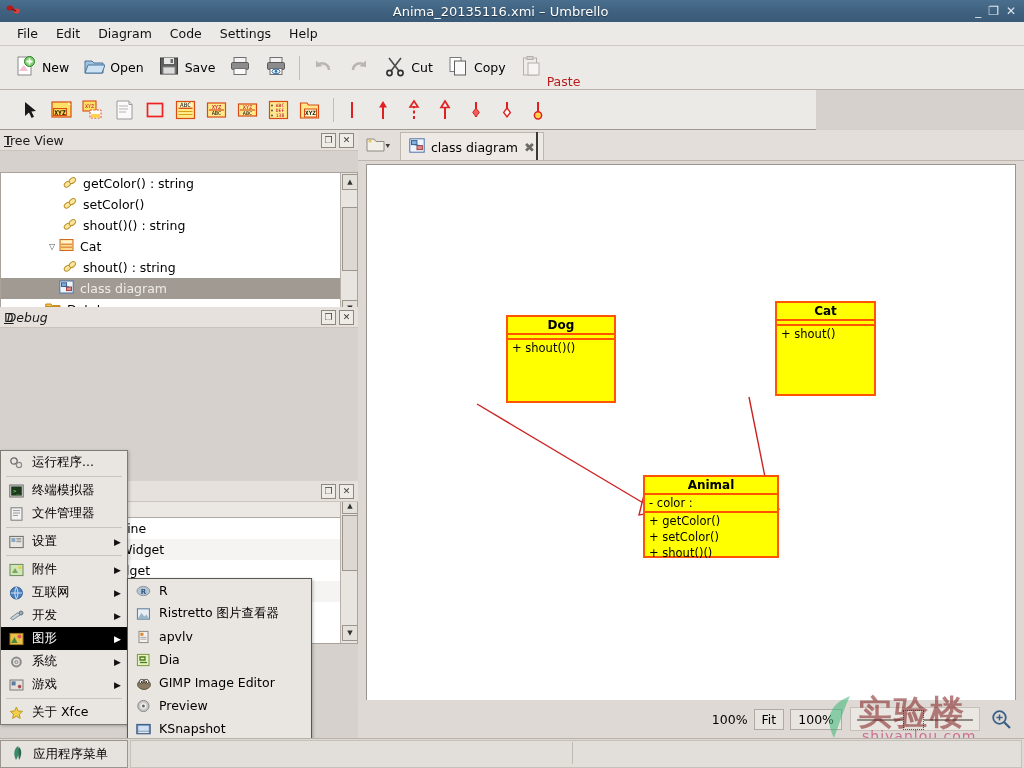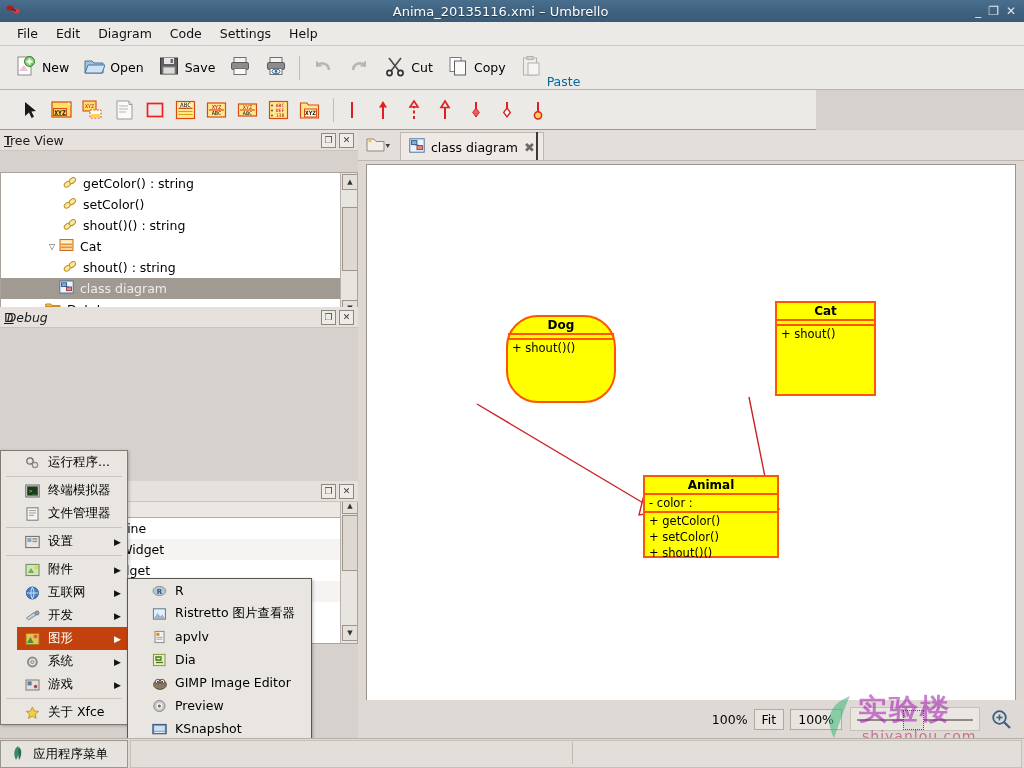--- a/index.html
+++ b/index.html
@@ -36,21 +36,21 @@
   #menubar .mi{padding:3px 9px;font-size:12.5px;color:#111;}
 
   
   #toolbar1{
     left:0;top:46px;width:1024px;height:44px;
     background:#eceae6;border-bottom:1px solid #b9b3ac;
     display:flex;align-items:center;padding-left:8px;box-sizing:border-box;
   }
   .tb-item{display:flex;align-items:center;gap:5px;padding:2px 7px;height:34px;}
   .tb-item .lbl{font-size:12.5px;}
-  .tb-item.disabled .lbl{color:#0369a1;margin-top:27px;}
+  .tb-item.disabled .lbl{color:#b91c1c;margin-top:27px;}
   .tb-sep{width:1px;height:24px;background:#c3bdb6;margin:0 5px;}
 
   
   #toolbar2{
     left:0;top:90px;width:816px;height:40px;
     background:#eceae6;border-bottom:1px solid #9d9890;
     display:flex;align-items:center;padding-left:18px;box-sizing:border-box;
   }
   .utool{width:26px;height:30px;display:flex;align-items:center;justify-content:center;margin-right:5px;}
 
@@ -122,39 +122,39 @@
   #xfcemenu{
     left:0;top:450px;width:128px;
     background:#e9e6e1;border:1px solid #7f7a73;box-sizing:border-box;
     box-shadow:1px 1px 3px rgba(0,0,0,.25);
   }
   #gfxmenu{
     left:127px;top:578px;width:185px;
     background:#e9e6e1;border:1px solid #5a5650;box-sizing:border-box;
     box-shadow:1px 1px 3px rgba(0,0,0,.25);
   }
-  .xm{height:23px;display:flex;align-items:center;padding:0 6px;font-size:12.5px;box-sizing:border-box;white-space:nowrap;margin-left:16px;}
+  .xm{height:23px;display:flex;align-items:center;padding:0 6px;font-size:12.5px;box-sizing:border-box;white-space:nowrap;}
   .xm .xi{width:19px;height:16px;display:flex;align-items:center;justify-content:center;margin-right:6px;}
   .xm .xl{flex:1;}
   .xm .arr{font-size:9px;color:#111;}
-  .xm.hl{background:#c2410c;color:#fff;}
+  .xm.hl{background:#000000;color:#fff;}
   .xm.hl .arr{color:#fff;}
   .xmsep{height:1px;background:#c9c4bd;margin:2px 5px;}
 
   
   #taskbar{left:0;top:738px;width:1024px;height:30px;background:#ddd9d4;border-top:1px solid #b7b1aa;
            display:flex;align-items:center;}
   #appmenubtn{width:128px;height:28px;display:flex;align-items:center;gap:7px;padding-left:9px;
               box-sizing:border-box;background:#e6e2dd;border:1px solid #9b958d;font-size:12.5px;}
   #taskarea{flex:1;height:26px;margin:0 2px;background:#e2ded9;border:1px solid #c6c0b9;}
   #taskdiv{position:absolute;left:572px;top:742px;width:1px;height:22px;background:#c0bab3;}
 
   
   #wm{left:820px;top:690px;width:204px;height:66px;pointer-events:none;opacity:.55;}
-  #wm .cn{position:absolute;left:38px;top:0px;font-size:29px;font-weight:bold;color:#a21caf;letter-spacing:2px;}
+  #wm .cn{position:absolute;left:38px;top:0px;font-size:34px;font-weight:bold;color:#7f1d1d;letter-spacing:2px;}
   #wm .en{position:absolute;left:42px;top:38px;font-size:14px;color:#be185d;letter-spacing:1px;}
   #wm .leaf{position:absolute;left:0px;top:4px;width:40px;height:46px;}
 </style>
 </head>
 <body>
 
 <div id="titlebar" class="abs">
   <div class="tb-left">
     <svg width="15" height="14" viewBox="0 0 15 14">
         <ellipse cx="4" cy="4" rx="3.4" ry="2.6" fill="#b31b1b"></ellipse>
@@ -565,21 +565,21 @@
     <div id="canvas">
       <svg width="648" height="563" viewBox="0 0 648 563" style="position:absolute;left:0;top:0;">
 
         <path d="M110 239 L283 342" stroke="#cc2222" stroke-width="1.4" fill="none"></path>
         <path d="M277 330 L292 347 L272 350 Z" fill="#ffffff" stroke="#cc2222" stroke-width="1.4"></path>
 
         <path d="M382 232 L404 342" stroke="#cc2222" stroke-width="1.4" fill="none"></path>
         <path d="M396 332 L412 344 L395 350 Z" fill="#ffffff" stroke="#cc2222" stroke-width="1.4"></path>
       </svg>
 
-      <div class="umlbox" style="left:139px;top:150px;width:110px;height:88px;border-radius:32px;">
+      <div class="umlbox" style="left:139px;top:150px;width:110px;height:88px;">
         <div class="uml-name">Dog</div>
         <div class="uml-attrs" style="height:3px;"></div>
         <div>
           <div class="uml-line">+ shout()()</div>
         </div>
       </div>
 
       <div class="umlbox" style="left:408px;top:136px;width:101px;height:95px;">
         <div class="uml-name">Cat</div>
         <div class="uml-attrs" style="height:3px;"></div>

